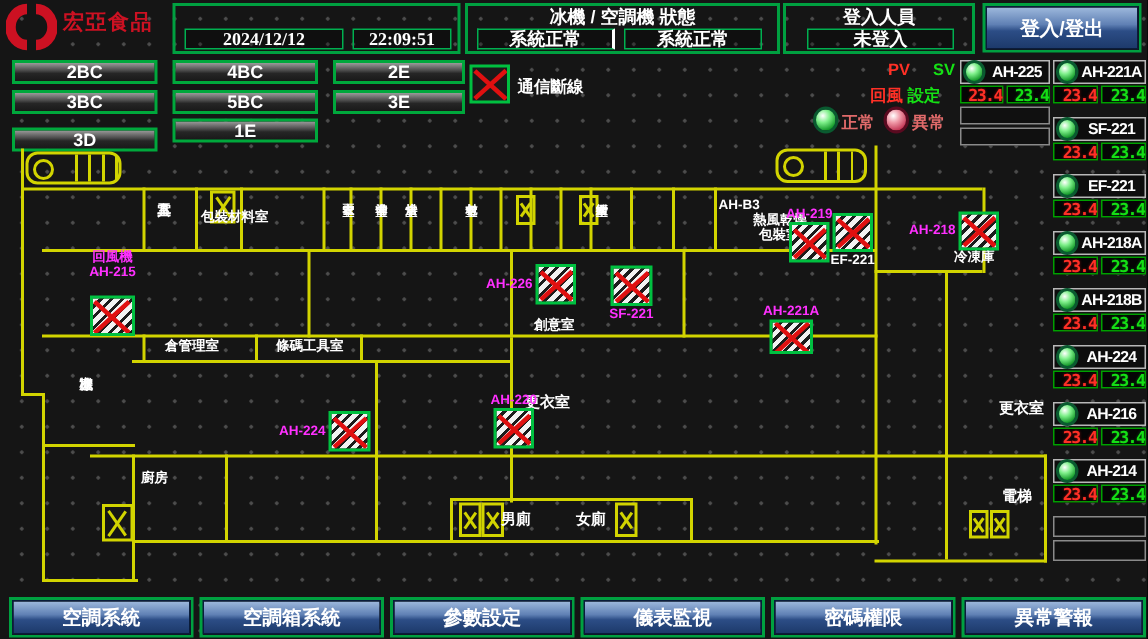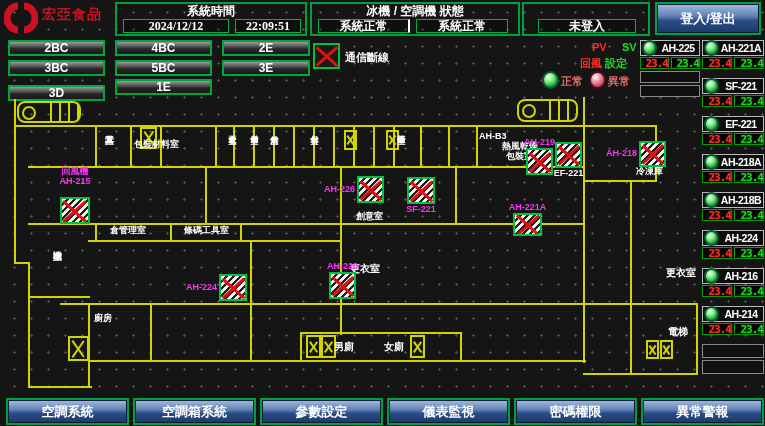--- a/index.html
+++ b/index.html
@@ -67,32 +67,32 @@
   <div style="position:absolute;left:4px;top:2px;width:110px;height:34px;">
     <svg width="34" height="32" viewBox="0 0 34 32" style="position:absolute;left:0;top:0;">
       <path d="M14 4 A11 12 0 1 0 14 28" stroke="#cc1122" stroke-width="7" fill="none"></path>
       <path d="M20 4 A11 12 0 1 1 20 28" stroke="#cc1122" stroke-width="7" fill="none"></path>
     </svg>
     <div class="logo-red" style="position:absolute;left:38px;top:4px;font-size:14px;letter-spacing:1px;">宏亞食品</div>
     <div class="logo-red" style="position:absolute;left:40px;top:21px;font-size:8px;color:#7a1020;margin-top:20px;">HUNYA FOODS</div>
   </div>
 
   <div class="hdr-sec" style="left:115px;top:2px;width:192px;height:34px;">
-    <div class="hdr-title">系統時間</div>
     <div class="hdr-box serif" style="position:absolute;left:6px;top:15px;width:106px;height:14px;line-height:13px;">2024/12/12</div>
     <div class="hdr-box serif" style="position:absolute;left:118px;top:15px;width:66px;height:14px;line-height:13px;">22:09:51</div>
   </div>
 
   <div class="hdr-sec" style="left:310px;top:2px;width:210px;height:34px;">
     <div class="hdr-title">冰機 / 空調機 狀態</div>
     <div class="hdr-box" style="position:absolute;left:6px;top:15px;width:92px;height:14px;line-height:13px;border-right:2px solid #fff;">系統正常</div>
     <div class="hdr-box" style="position:absolute;left:104px;top:15px;width:92px;height:14px;line-height:13px;">系統正常</div>
   </div>
 
   <div class="hdr-sec" style="left:522px;top:2px;width:128px;height:34px;">
+    <div class="hdr-title">登入人員</div>
     <div class="hdr-box" style="position:absolute;left:14px;top:15px;width:98px;height:14px;line-height:13px;">未登入</div>
   </div>
 
   <button class="bluebtn" style="position:absolute;left:657px;top:4px;width:102px;height:29px;font-size:13px;font-family:inherit;">登入/登出</button>
 
   <div id="floorbtns">
       <div class="graybtn" style="left: 8px; top: 40px; width: 97px; height: 16px; line-height: 12px;">2BC</div>
       <div class="graybtn" style="left: 115px; top: 40px; width: 97px; height: 16px; line-height: 12px;">4BC</div>
       <div class="graybtn" style="left: 222px; top: 40px; width: 88px; height: 16px; line-height: 12px;">2E</div>
       <div class="graybtn" style="left: 8px; top: 59.5px; width: 97px; height: 16px; line-height: 12px;">3BC</div>

